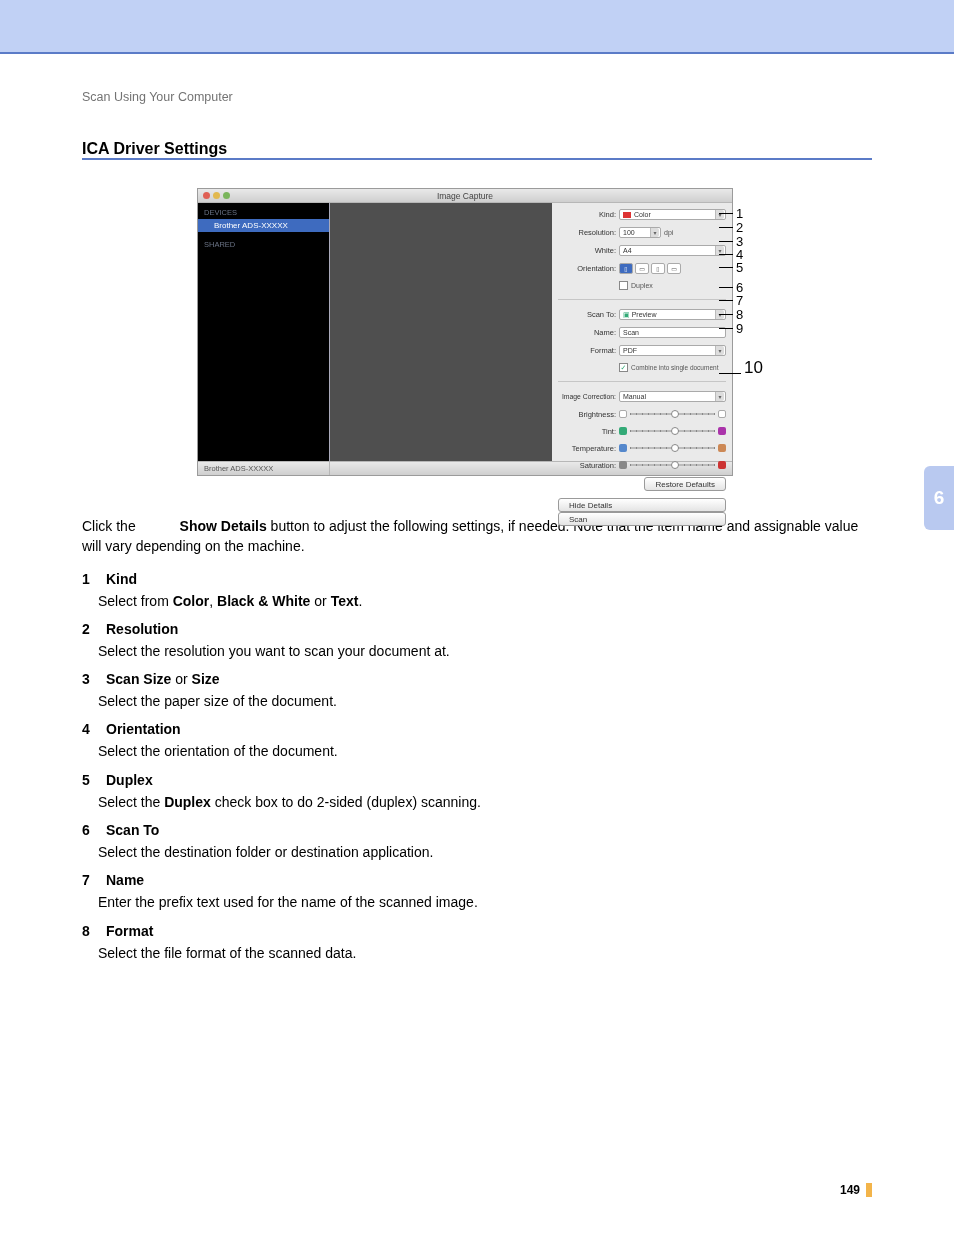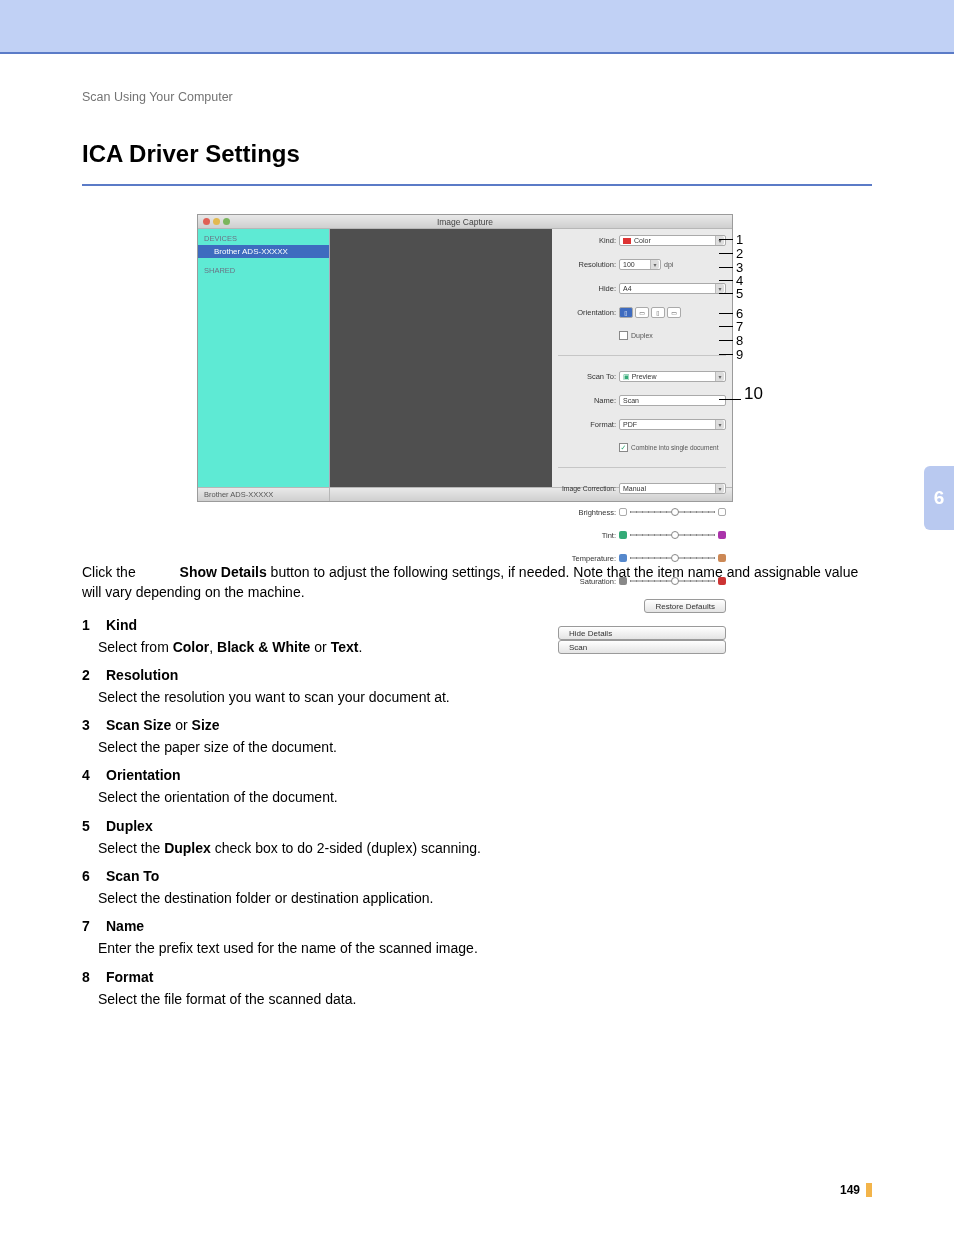--- a/index.html
+++ b/index.html
@@ -1,38 +1,38 @@
 <!DOCTYPE html>
 <html><head>
 <meta charset="utf-8">
 <style>
   * { box-sizing: border-box; margin: 0; padding: 0; }
   html, body { width: 954px; height: 1235px; background: #fff; font-family: Arial, Helvetica, sans-serif; color: #000; }
   .topband { width: 100%; height: 52px; background: #c1d1f5; }
   .topband-line { width: 100%; height: 2px; background: #5b7bc7; }
   .page { padding: 36px 82px 0 82px; position: relative; }
   .breadcrumb { font-size: 12.5px; color: #737373; margin-bottom: 36px; }
-  .title { font-size: 24px; font-weight: bold; margin-bottom: 16px; }
+  .title { font-size: 16px; font-weight: bold; margin-bottom: 0; }
   .title-rule { height: 2px; background: #5b7bc7; margin-bottom: 28px; }
 
   
-  .shot-wrap { display: flex; justify-content: center; margin-bottom: 60px; }
+  .shot-wrap { display: flex; justify-content: center; margin-bottom: 40px; }
   .shot { width: 560px; position: relative; }
   .mac-window { width: 536px; border: 1px solid #9b9b9b; background: #f3f3f3; font-size: 8px; color: #333; }
   .mac-titlebar { height: 14px; background: linear-gradient(#e9e9e9,#cfcfcf); display: flex; align-items: center; border-bottom: 1px solid #b7b7b7; position: relative; }
   .traffic { display: flex; gap: 3px; margin-left: 5px; }
   .tl { width: 7px; height: 7px; border-radius: 50%; }
   .tl.r { background: #e06055; } .tl.y { background: #e2b94f; } .tl.g { background: #7ab55c; }
   .mac-title { position: absolute; left: 0; right: 0; text-align: center; font-size: 8.5px; color: #444; }
   .mac-body { display: flex; height: 258px; }
-  .sidebar { width: 132px; background: #5eead4; border-right: 1px solid #aab; padding: 3px 0; font-size: 8px; }
+  .sidebar { width: 132px; background: #000000; border-right: 1px solid #aab; padding: 3px 0; font-size: 8px; }
   .sb-h { color: #6a7385; font-size: 7.5px; padding: 2px 6px; text-transform: uppercase; }
   .sb-item { background: #3e6bbf; color: #fff; padding: 2px 6px 2px 16px; font-size: 8px; }
   .preview { flex: 1; background: #4f4f4f; }
-  .settings { width: 180px; background: #eaeaea; padding: 6px 6px 6px 6px; display: flex; flex-direction: column; gap: 13px; }
+  .settings { width: 180px; background: #eaeaea; padding: 6px 6px 6px 6px; display: flex; flex-direction: column; gap: 7px; }
   .row { display: flex; align-items: center; gap: 3px; }
   .row .lbl { width: 58px; text-align: right; font-size: 7.5px; color: #333; }
   .ctl { flex: 1; height: 11px; background: #fff; border: 1px solid #aaa; border-radius: 2px; display: flex; align-items: center; padding: 0 3px; font-size: 7px; color: #333; position: relative; }
   .ctl .arr { position: absolute; right: 1px; top: 0; bottom: 0; width: 9px; background: #ddd; border-left: 1px solid #bbb; border-radius: 0 2px 2px 0; display: flex; align-items: center; justify-content: center; font-size: 6px; color: #666; }
   .small { flex: 0 0 42px; }
   .after-lbl { font-size: 7px; color: #555; }
   .orient-btn { width: 14px; height: 11px; background: #fff; border: 1px solid #aaa; border-radius: 2px; display: inline-flex; align-items: center; justify-content: center; font-size: 6px; color: #555; }
   .orient-btn.sel { background: #3e6bbf; color: #fff; }
   .chk { width: 9px; height: 9px; border: 1px solid #888; background: #fff; display: inline-flex; align-items: center; justify-content: center; font-size: 7px; color: #3a7; }
   .divider { border: none; border-top: 1px solid #c6c6c6; margin: 2px 0; }
@@ -107,21 +107,21 @@
             </div>
             <div class="row">
               <div class="lbl">Resolution:</div>
               <div class="ctl small">
                     <span>100</span>
                     <span class="arr">▾</span>
                   </div>
               <div class="after-lbl">dpi</div>
             </div>
             <div class="row">
-              <div class="lbl">Hide:</div>
+              <div class="lbl">White:</div>
               <div class="ctl">
                     <span>A4</span>
                     <span class="arr">▾</span>
                   </div>
             </div>
             <div class="row">
               <div class="lbl">Orientation:</div>
               <div style="display:flex;gap:2px">
                 <span class="orient-btn sel">▯</span>
                 <span class="orient-btn">▭</span>

